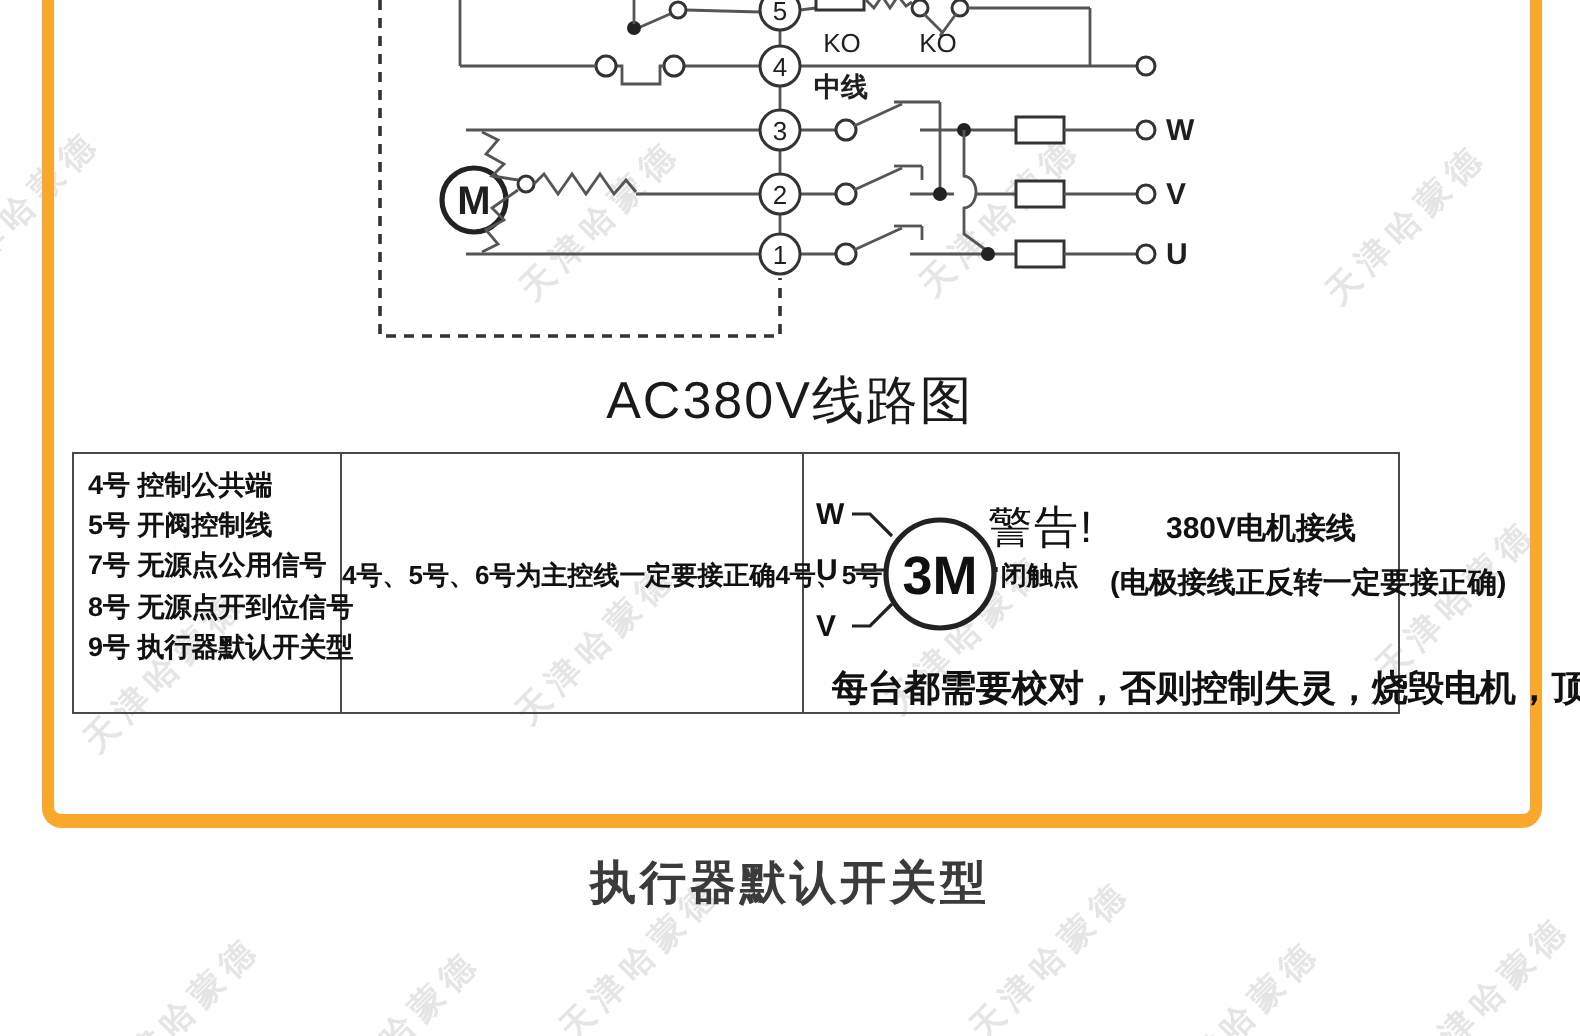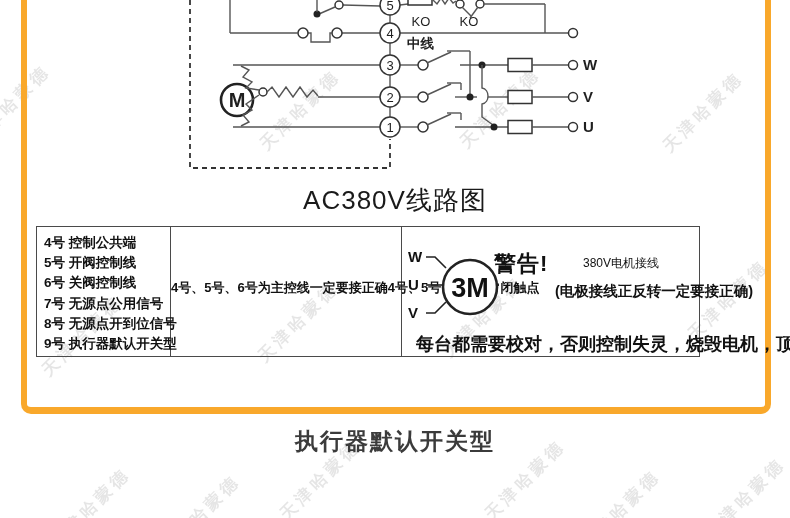--- a/index.html
+++ b/index.html
@@ -51,22 +51,22 @@
   .col1{width:134px;border-right:1.5px solid #4a4a4a;padding:6px 0 0 7px;}
   .col1 .row{font-size:13.5px;font-weight:600;line-height:20.2px;white-space:nowrap;color:#111;}
   .col2{width:231px;border-right:1.5px solid #4a4a4a;
         display:flex;flex-direction:row;justify-content:space-between;
         align-items:center;padding-bottom:8px;}
   .col2 .t{font-size:13px;font-weight:600;line-height:22px;white-space:nowrap;color:#111;}
   .col2 .warn-row{display:flex;align-items:baseline;}
   .col2 .warn{font-size:20px;font-weight:bold;margin-left:10px;letter-spacing:1px;}
   .col3{flex:1;position:relative;}
   .col3 .abs{position:absolute;white-space:nowrap;color:#111;}
-  .c3-warn{left:92px;top:22px;font-size:22px;font-weight:bold;letter-spacing:1px;}
-  .c3-l1{left:181px;top:28px;font-size:12px;font-weight:400;}
+  .c3-warn{left:92px;top:22px;font-size:22px;font-weight:normal;letter-spacing:1px;}
+  .c3-l1{left:181px;top:28px;font-size:15px;font-weight:700;}
   .c3-l2{left:153px;top:55px;font-size:14.5px;font-weight:700;}
   .c3-l3{left:96px;top:81px;font-size:14px;font-weight:700;}
   .c3-l4{left:14px;top:105px;font-size:18px;font-weight:700;}
   .motor3m{position:absolute;left:4px;top:16px;}
   .motor3m .wire{stroke:#222;stroke-width:1.6;fill:none;}
   .motor3m .ring{stroke:#222;stroke-width:2.6;fill:#fff;}
   .motor3m text{fill:#111;}
   .motor3m .term{font-size:15px;font-weight:bold;}
   .motor3m .m3{font-size:27px;font-weight:bold;text-anchor:middle;}
   
@@ -207,21 +207,20 @@
   </g>
 </svg>
 
 <div class="main-title">AC380V线路图</div>
 
 <div class="spec-table">
 
   <div class="spec-col col1">
     <div class="row">4号 控制公共端</div>
     <div class="row">5号 开阀控制线</div>
-    <div class="row">6号 关阀控制线</div>
     <div class="row">7号 无源点公用信号</div>
     <div class="row">8号 无源点开到位信号</div>
     <div class="row">9号 执行器默认开关型</div>
   </div>
 
   <div class="spec-col col2">
     <div class="t">4号、5号、6号为主控线一定要接正确</div>
     <div class="warn-row">
       <span class="t">4号、5号、6号为常闭触点</span>
     </div>

